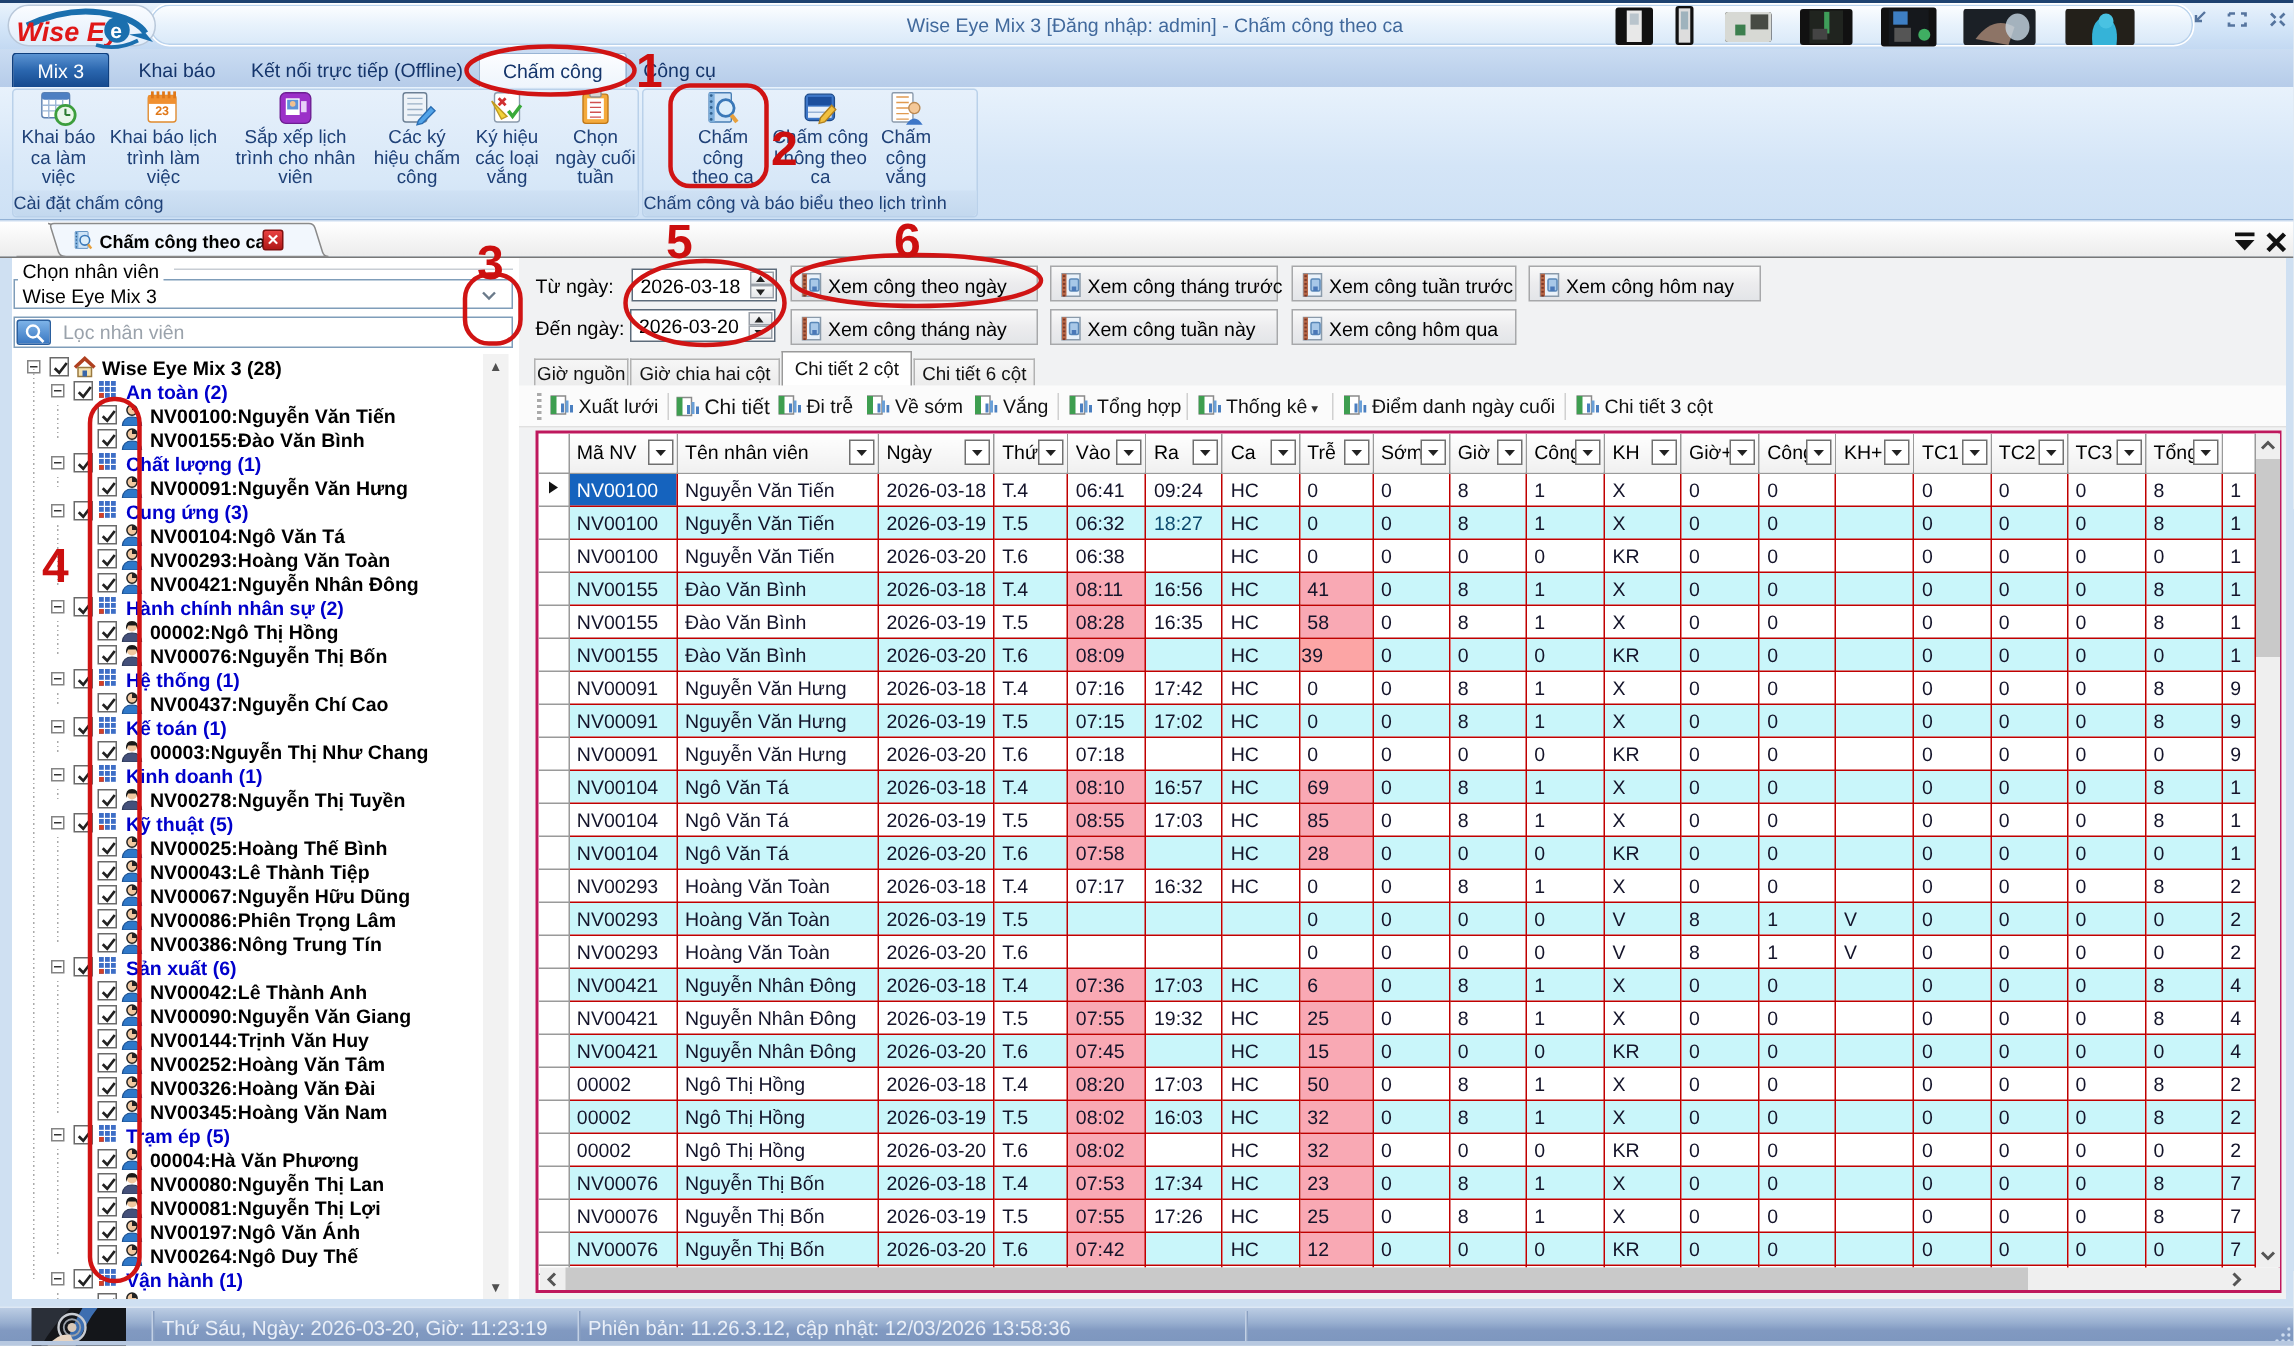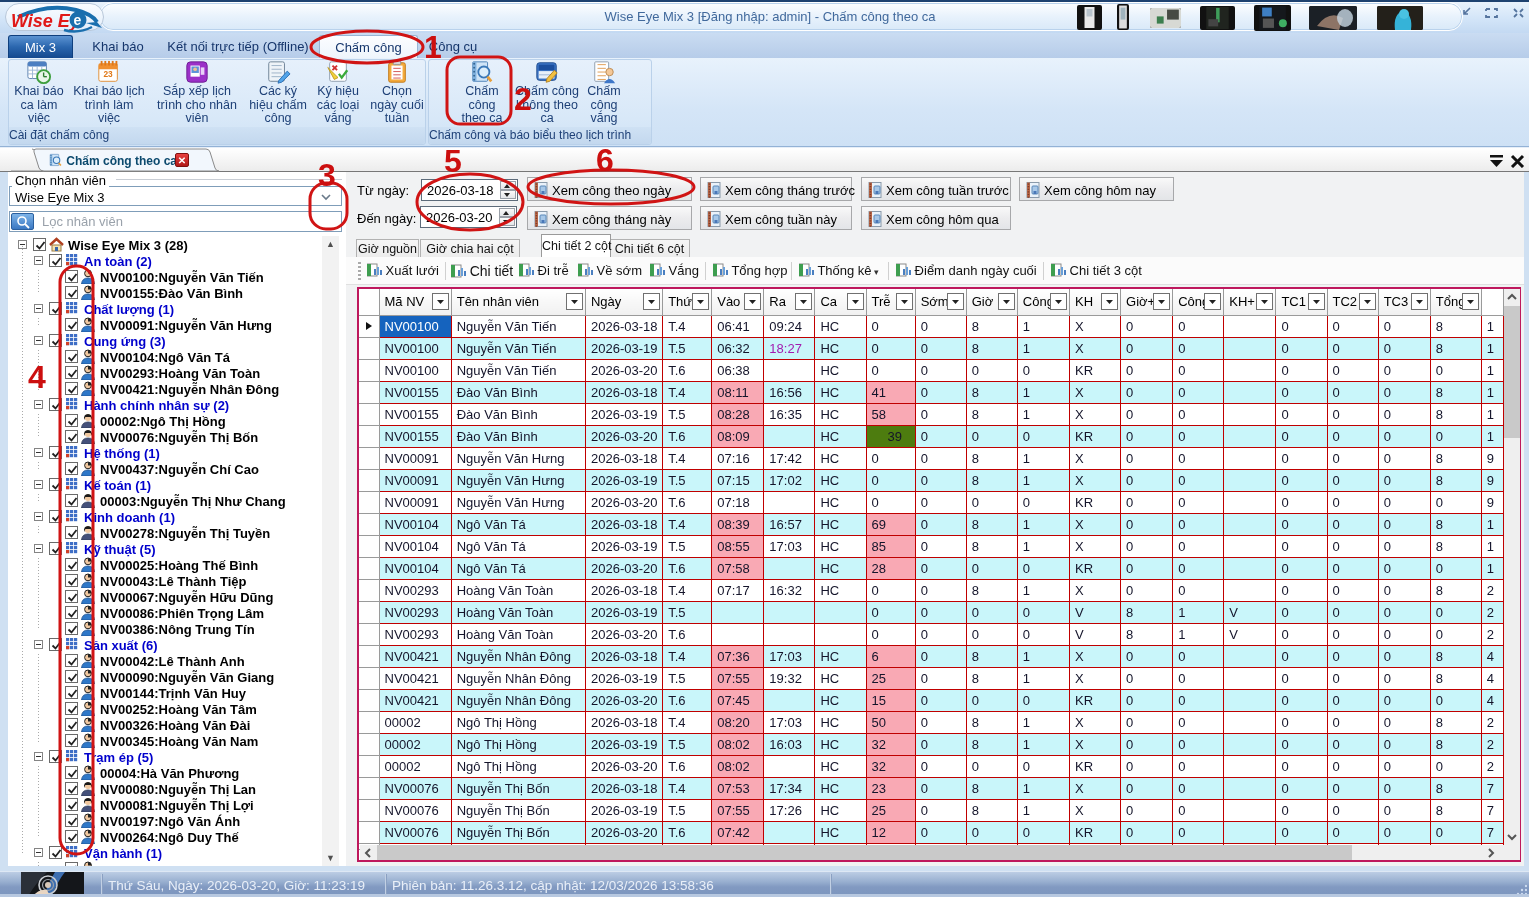--- a/index.html
+++ b/index.html
@@ -18,21 +18,21 @@
 #tab-cc{background:linear-gradient(#fcfdff,#eef5fc);border:1px solid #98b4d4;border-bottom:none;border-radius:3px 3px 0 0;}
 
 #ribbon{left:0;top:58px;width:1529px;height:89px;background:linear-gradient(#e8f2fc,#d4e5f7 60%,#cee1f5);border-bottom:1px solid #93b2d6;}
 .rgroup{position:absolute;top:59px;height:86px;border:1px solid #bad1ea;border-radius:3px;background:linear-gradient(#e6f0fb,#d8e8f8 70%,#cfe2f5);}
 .rglabel{position:absolute;left:0;bottom:0;width:100%;height:17px;line-height:17px;text-align:left;font-size:12px;color:#1e4077;white-space:nowrap;background:linear-gradient(#cfe1f4,#c3d8ee);border-radius:0 0 3px 3px;}
 .rbtn{position:absolute;top:60px;text-align:center;font-size:12.5px;color:#1e4077;line-height:13.5px;}
 .rbtn svg{display:block;margin:0 auto;}
 
 #tabbar{left:0;top:148px;width:1529px;height:24px;background:linear-gradient(#ffffff,#ececec);border-bottom:1px solid #777;}
 
-#doctab-in{left:48px;top:153px;width:160px;height:18px;font-weight:bold;color:#0c4a6e;font-size:12px;}
+#doctab-in{left:48px;top:153px;width:160px;height:18px;font-weight:bold;color:#000000;font-size:12px;}
 
 #leftpanel{left:8px;top:172px;width:338px;height:694px;background:#fff;}
 .ctl{position:absolute;border:1px solid #7f9db9;background:#fff;}
 #tree{left:9px;top:236px;width:313px;height:630px;background:#fff;overflow:hidden;font-size:13px;font-weight:bold;}
 .trow{position:absolute;height:16px;line-height:16px;white-space:nowrap;}
 .cb{position:absolute;width:13px;height:13px;border:1px solid #6a6a6a;background:#fff;top:1px;}
 .cb svg{position:absolute;left:0px;top:0px;}
 .exp{position:absolute;width:9px;height:9px;border:1px solid #848484;background:#fff;top:3px;}
 .exp::after{content:"";position:absolute;left:1px;top:3px;width:5px;height:1px;background:#333;}
 
@@ -988,21 +988,21 @@
       <rect x="2.6" y="9.3" width="1.6" height="1.2" fill="#7a3828"></rect>
       <rect x="2.6" y="11.9" width="1.6" height="1.2" fill="#7a3828"></rect>
       <rect x="2.6" y="14.5" width="1.6" height="1.2" fill="#7a3828"></rect>
       <rect x="7" y="4" width="6" height="8" rx="1" fill="#a8c8e8" stroke="#5a88b8"></rect>
       <rect x="8.5" y="9" width="3" height="3" fill="#4a78b8"></rect>
     </svg>
     <div class="bt">Xem công hôm qua</div>
   </div>
 <div class="dtab abs" style="left:356px;top:239px;width:63px;height:18px;line-height:18px;">Giờ nguồn</div>
 <div class="dtab abs" style="left:420px;top:239px;width:100px;height:18px;line-height:18px;">Giờ chia hai cột</div>
-<div class="dtab abs" style="left:521px;top:234px;width:70px;height:23px;line-height:23px;background:#fff;border-color:#9a9a9a;z-index:2;margin-left:20px;">Chi tiết 2 cột</div>
+<div class="dtab abs" style="left:521px;top:234px;width:87px;height:23px;line-height:23px;background:#fff;border-color:#9a9a9a;z-index:2;">Chi tiết 2 cột</div>
 <div class="dtab abs" style="left:609px;top:239px;width:81px;height:18px;line-height:18px;">Chi tiết 6 cột</div>
 <div class="abs" style="left:346px;top:257px;width:1178px;height:28px;background:#fbfbfb;border-bottom:1px solid #e0e0e0;"></div>
 <div class="abs" style="left:358px;top:262px;width:3px;height:18px;background:repeating-linear-gradient(#aaa 0 2px,#fff 2px 4px);"></div>
 <div class="abs" style="left:367px;top:263px;font-size:13px;color:#111;"><svg width="15" height="14" style="vertical-align:-2px;">
       <rect x="0" y="1" width="10" height="12" fill="#fff" stroke="#8a8a8a"></rect>
       <rect x="0" y="1" width="4" height="12" fill="#3e9e50"></rect>
       <rect x="7" y="6" width="2" height="6" fill="#4a7fc0"></rect>
       <rect x="10" y="4" width="2" height="8" fill="#6aa0d8"></rect>
       <rect x="13" y="7" width="2" height="5" fill="#4a7fc0"></rect>
     </svg> Xuất lưới</div>
@@ -1179,21 +1179,21 @@
           <td style="background:#fff;border:1px solid #c00000;font-size:13px;color:#14142a;padding-left:5px;">8</td>
           <td style="background:#fff;border:1px solid #c00000;font-size:13px;color:#14142a;padding-left:5px;">1</td>
         </tr>
         <tr style="height:22px;">
           <td style="background:#fff;border:1px solid #9a9a9a;border-left:none;text-align:center;"></td>
           <td style="background:#c9f6fa;border:1px solid #c00000;font-size:13px;color:#14142a;padding-left:5px;">NV00100</td>
           <td style="background:#c9f6fa;border:1px solid #c00000;font-size:13px;color:#14142a;padding-left:5px;">Nguyễn Văn Tiến</td>
           <td style="background:#c9f6fa;border:1px solid #c00000;font-size:13px;color:#14142a;padding-left:5px;">2026-03-19</td>
           <td style="background:#c9f6fa;border:1px solid #c00000;font-size:13px;color:#14142a;padding-left:5px;">T.5</td>
           <td style="background:#c9f6fa;border:1px solid #c00000;font-size:13px;color:#14142a;padding-left:5px;">06:32</td>
-          <td style="background:#c9f6fa;border:1px solid #c00000;font-size:13px;color:#a21caf;padding-left:5px;">18:27</td>
+          <td style="background:#c9f6fa;border:1px solid #c00000;font-size:13px;color:#0c4a6e;padding-left:5px;">18:27</td>
           <td style="background:#c9f6fa;border:1px solid #c00000;font-size:13px;color:#14142a;padding-left:5px;">HC</td>
           <td style="background:#c9f6fa;border:1px solid #c00000;font-size:13px;color:#14142a;padding-left:5px;">0</td>
           <td style="background:#c9f6fa;border:1px solid #c00000;font-size:13px;color:#14142a;padding-left:5px;">0</td>
           <td style="background:#c9f6fa;border:1px solid #c00000;font-size:13px;color:#14142a;padding-left:5px;">8</td>
           <td style="background:#c9f6fa;border:1px solid #c00000;font-size:13px;color:#14142a;padding-left:5px;">1</td>
           <td style="background:#c9f6fa;border:1px solid #c00000;font-size:13px;color:#14142a;padding-left:5px;">X</td>
           <td style="background:#c9f6fa;border:1px solid #c00000;font-size:13px;color:#14142a;padding-left:5px;">0</td>
           <td style="background:#c9f6fa;border:1px solid #c00000;font-size:13px;color:#14142a;padding-left:5px;">0</td>
           <td style="background:#c9f6fa;border:1px solid #c00000;font-size:13px;color:#14142a;padding-left:5px;"></td>
           <td style="background:#c9f6fa;border:1px solid #c00000;font-size:13px;color:#14142a;padding-left:5px;">0</td>
@@ -1273,21 +1273,21 @@
         </tr>
         <tr style="height:22px;">
           <td style="background:#fff;border:1px solid #9a9a9a;border-left:none;text-align:center;"></td>
           <td style="background:#c9f6fa;border:1px solid #c00000;font-size:13px;color:#14142a;padding-left:5px;">NV00155</td>
           <td style="background:#c9f6fa;border:1px solid #c00000;font-size:13px;color:#14142a;padding-left:5px;">Đào Văn Bình</td>
           <td style="background:#c9f6fa;border:1px solid #c00000;font-size:13px;color:#14142a;padding-left:5px;">2026-03-20</td>
           <td style="background:#c9f6fa;border:1px solid #c00000;font-size:13px;color:#14142a;padding-left:5px;">T.6</td>
           <td style="background:#f9a9b4;border:1px solid #c00000;font-size:13px;color:#14142a;padding-left:5px;">08:09</td>
           <td style="background:#c9f6fa;border:1px solid #c00000;font-size:13px;color:#14142a;padding-left:5px;"></td>
           <td style="background:#c9f6fa;border:1px solid #c00000;font-size:13px;color:#14142a;padding-left:5px;">HC</td>
-          <td style="background:#4d7c0f;border:1px solid #c00000;font-size:13px;color:#14142a;padding-left:21px;">39</td>
+          <td style="background:#fca5a5;border:1px solid #c00000;font-size:13px;color:#14142a;padding-left:1px;">39</td>
           <td style="background:#c9f6fa;border:1px solid #c00000;font-size:13px;color:#14142a;padding-left:5px;">0</td>
           <td style="background:#c9f6fa;border:1px solid #c00000;font-size:13px;color:#14142a;padding-left:5px;">0</td>
           <td style="background:#c9f6fa;border:1px solid #c00000;font-size:13px;color:#14142a;padding-left:5px;">0</td>
           <td style="background:#c9f6fa;border:1px solid #c00000;font-size:13px;color:#14142a;padding-left:5px;">KR</td>
           <td style="background:#c9f6fa;border:1px solid #c00000;font-size:13px;color:#14142a;padding-left:5px;">0</td>
           <td style="background:#c9f6fa;border:1px solid #c00000;font-size:13px;color:#14142a;padding-left:5px;">0</td>
           <td style="background:#c9f6fa;border:1px solid #c00000;font-size:13px;color:#14142a;padding-left:5px;"></td>
           <td style="background:#c9f6fa;border:1px solid #c00000;font-size:13px;color:#14142a;padding-left:5px;">0</td>
           <td style="background:#c9f6fa;border:1px solid #c00000;font-size:13px;color:#14142a;padding-left:5px;">0</td>
           <td style="background:#c9f6fa;border:1px solid #c00000;font-size:13px;color:#14142a;padding-left:5px;">0</td>
@@ -1362,21 +1362,21 @@
           <td style="background:#fff;border:1px solid #c00000;font-size:13px;color:#14142a;padding-left:5px;">0</td>
           <td style="background:#fff;border:1px solid #c00000;font-size:13px;color:#14142a;padding-left:5px;">0</td>
           <td style="background:#fff;border:1px solid #c00000;font-size:13px;color:#14142a;padding-left:5px;">9</td>
         </tr>
         <tr style="height:22px;">
           <td style="background:#fff;border:1px solid #9a9a9a;border-left:none;text-align:center;"></td>
           <td style="background:#c9f6fa;border:1px solid #c00000;font-size:13px;color:#14142a;padding-left:5px;">NV00104</td>
           <td style="background:#c9f6fa;border:1px solid #c00000;font-size:13px;color:#14142a;padding-left:5px;">Ngô Văn Tá</td>
           <td style="background:#c9f6fa;border:1px solid #c00000;font-size:13px;color:#14142a;padding-left:5px;">2026-03-18</td>
           <td style="background:#c9f6fa;border:1px solid #c00000;font-size:13px;color:#14142a;padding-left:5px;">T.4</td>
-          <td style="background:#f9a9b4;border:1px solid #c00000;font-size:13px;color:#14142a;padding-left:5px;">08:39</td>
+          <td style="background:#f9a9b4;border:1px solid #c00000;font-size:13px;color:#14142a;padding-left:5px;">08:10</td>
           <td style="background:#c9f6fa;border:1px solid #c00000;font-size:13px;color:#14142a;padding-left:5px;">16:57</td>
           <td style="background:#c9f6fa;border:1px solid #c00000;font-size:13px;color:#14142a;padding-left:5px;">HC</td>
           <td style="background:#f9a9b4;border:1px solid #c00000;font-size:13px;color:#14142a;padding-left:5px;">69</td>
           <td style="background:#c9f6fa;border:1px solid #c00000;font-size:13px;color:#14142a;padding-left:5px;">0</td>
           <td style="background:#c9f6fa;border:1px solid #c00000;font-size:13px;color:#14142a;padding-left:5px;">8</td>
           <td style="background:#c9f6fa;border:1px solid #c00000;font-size:13px;color:#14142a;padding-left:5px;">1</td>
           <td style="background:#c9f6fa;border:1px solid #c00000;font-size:13px;color:#14142a;padding-left:5px;">X</td>
           <td style="background:#c9f6fa;border:1px solid #c00000;font-size:13px;color:#14142a;padding-left:5px;">0</td>
           <td style="background:#c9f6fa;border:1px solid #c00000;font-size:13px;color:#14142a;padding-left:5px;">0</td>
           <td style="background:#c9f6fa;border:1px solid #c00000;font-size:13px;color:#14142a;padding-left:5px;"></td>

